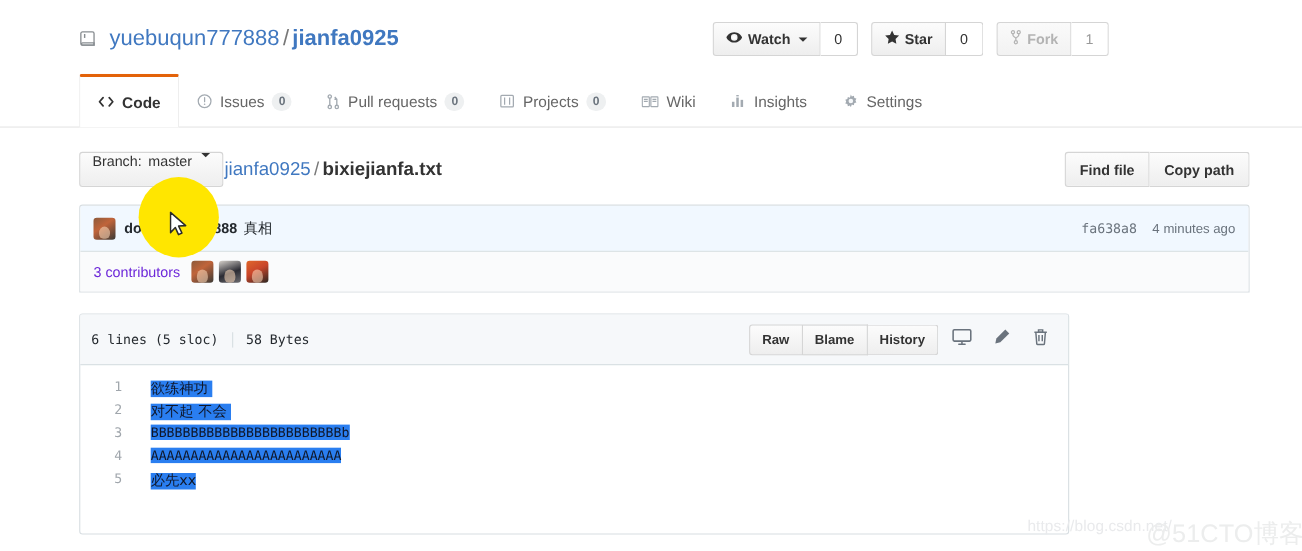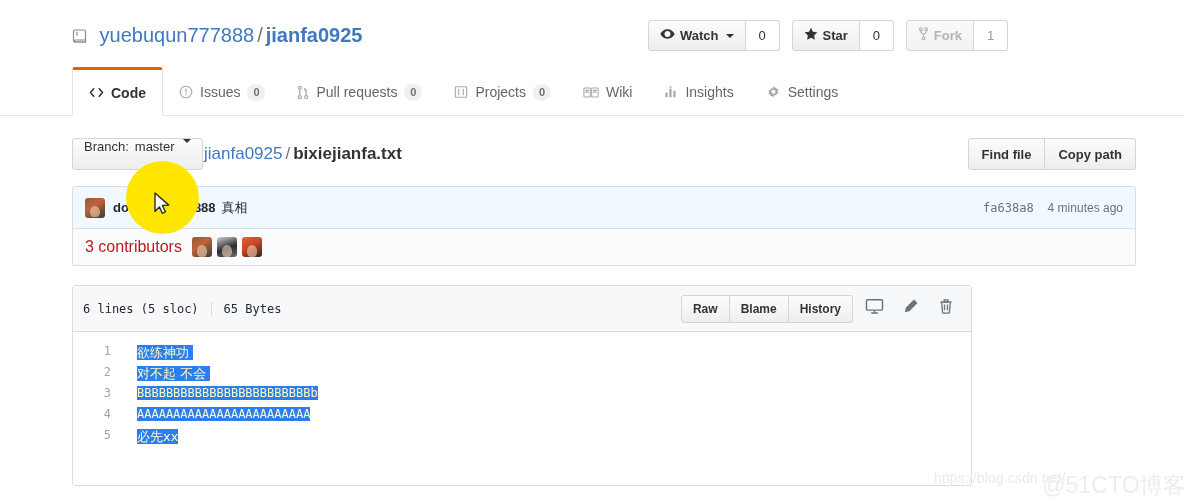--- a/index.html
+++ b/index.html
@@ -230,21 +230,21 @@
     font-size: 12px; color: #6a737d;
   }
   .sha { font-family: "DejaVu Sans Mono", monospace; font-size: 12px; color: #6a737d; }
 
   .contributors-row {
     display: flex; align-items: center;
     height: 36px;
     padding: 0 12px;
     background: #fafbfc;
   }
-  .contrib-link { font-size: 16px; color: #b91c1c; }
+  .contrib-link { font-size: 13px; color: #6d28d9; }
   .contrib-avatars { display: flex; gap: 5px; margin-left: 10px; }
   .contrib-avatars .avatar { width: 20px; height: 20px; margin: 0; }
 
   
   .file-box {
     position: absolute;
     left: 72px; top: 285px;
     width: 900px; height: 201px;
     border: 1px solid #d8dee2;
     border-radius: 3px;
@@ -311,21 +311,21 @@
     user-select: none;
     flex: none;
   }
   .lc {
     padding-left: 16px;
     white-space: pre;
     color: #24292e;
   }
   .lc .sel {
     background: #2a7ef0;
-    color: #fef9c3;
+    color: #0f172a;
   }
   .lc .sel.cjk { font-family: "DejaVu Sans", sans-serif; font-size: 13px; }
 
   
   .spotlight {
     position: absolute;
     left: 126px; top: 161px;
     width: 73px; height: 73px;
     border-radius: 50%;
     background: #ffe600;
@@ -538,21 +538,21 @@
         <span class="avatar a3"></span>
       </span>
     </div>
   </div>
 
   <div class="file-box">
     <div class="blob-header">
       <div class="blob-info">
         <span>6 lines (5 sloc)</span>
         <span class="vsep"></span>
-        <span>65 Bytes</span>
+        <span>58 Bytes</span>
       </div>
 
       <div class="blob-actions">
         <div class="bgroup">
           <div class="bb">Raw</div>
           <div class="bb">Blame</div>
           <div class="bb">History</div>
         </div>
 
         <div class="icon-btn">

